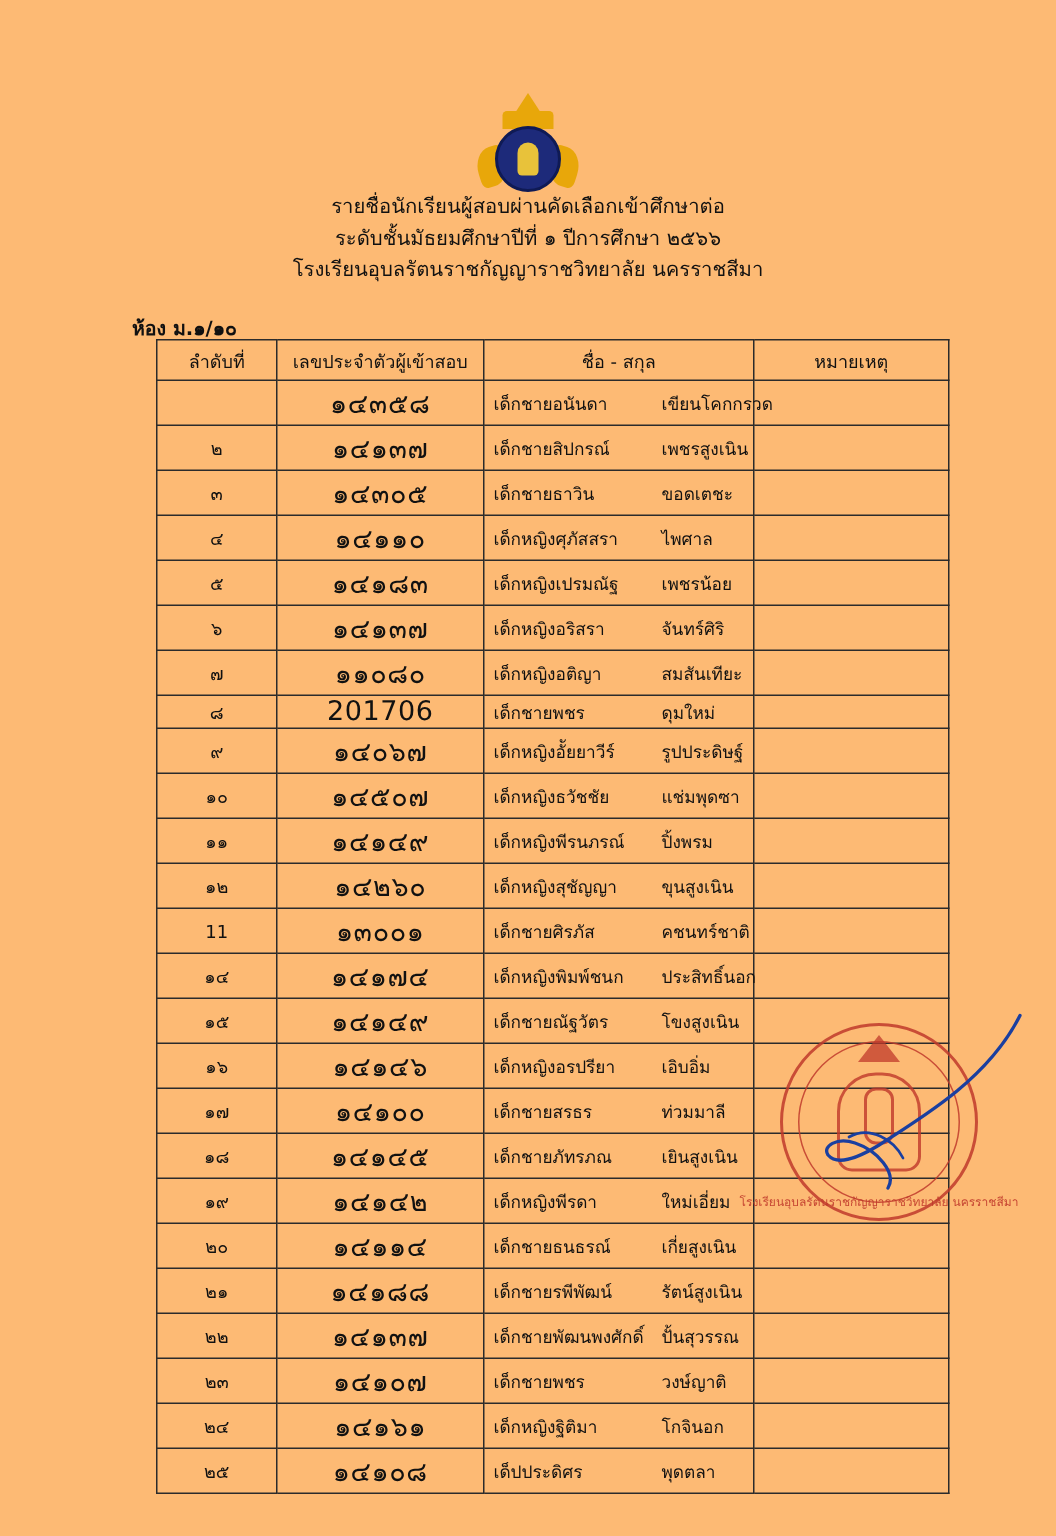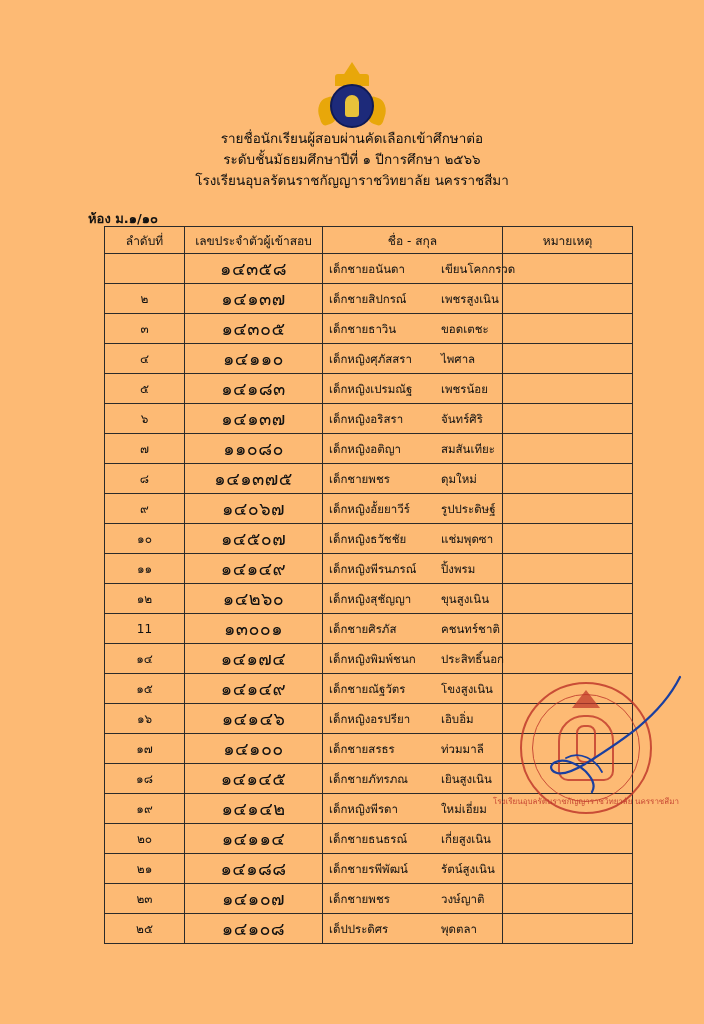--- a/index.html
+++ b/index.html
@@ -294,21 +294,21 @@
             <td class="note"></td>
           </tr>
           <tr>
             <td class="no">๗</td>
             <td class="id">๑๑๐๘๐</td>
             <td class="name"><span class="given">เด็กหญิงอติญา</span><span class="sur">สมสันเทียะ</span></td>
             <td class="note"></td>
           </tr>
           <tr>
             <td class="no">๘</td>
-            <td class="id">๑๔๑๓๗๕</td>
+            <td class="id">201706</td>
             <td class="name"><span class="given">เด็กชายพชร</span><span class="sur">ดุมใหม่</span></td>
             <td class="note"></td>
           </tr>
           <tr>
             <td class="no">๙</td>
             <td class="id">๑๔๐๖๗</td>
             <td class="name"><span class="given">เด็กหญิงอััยยาวีร์</span><span class="sur">รูปประดิษฐ์</span></td>
             <td class="note"></td>
           </tr>
           <tr>
@@ -377,23 +377,35 @@
             <td class="name"><span class="given">เด็กชายธนธรณ์</span><span class="sur">เกี่ยสูงเนิน</span></td>
             <td class="note"></td>
           </tr>
           <tr>
             <td class="no">๒๑</td>
             <td class="id">๑๔๑๘๘</td>
             <td class="name"><span class="given">เด็กชายรพีพัฒน์</span><span class="sur">รัตน์สูงเนิน</span></td>
             <td class="note"></td>
           </tr>
           <tr>
+            <td class="no">๒๒</td>
+            <td class="id">๑๔๑๓๗</td>
+            <td class="name"><span class="given">เด็กชายพัฒนพงศักดิ์</span><span class="sur">ปั้นสุวรรณ</span></td>
+            <td class="note"></td>
+          </tr>
+          <tr>
             <td class="no">๒๓</td>
             <td class="id">๑๔๑๐๗</td>
             <td class="name"><span class="given">เด็กชายพชร</span><span class="sur">วงษ์ญาติ</span></td>
+            <td class="note"></td>
+          </tr>
+          <tr>
+            <td class="no">๒๔</td>
+            <td class="id">๑๔๑๖๑</td>
+            <td class="name"><span class="given">เด็กหญิงฐิติมา</span><span class="sur">โกจินอก</span></td>
             <td class="note"></td>
           </tr>
           <tr>
             <td class="no">๒๕</td>
             <td class="id">๑๔๑๐๘</td>
             <td class="name"><span class="given">เด็ปประดิศร</span><span class="sur">พุดตลา</span></td>
             <td class="note"></td>
           </tr>
         </tbody>
     </table>

